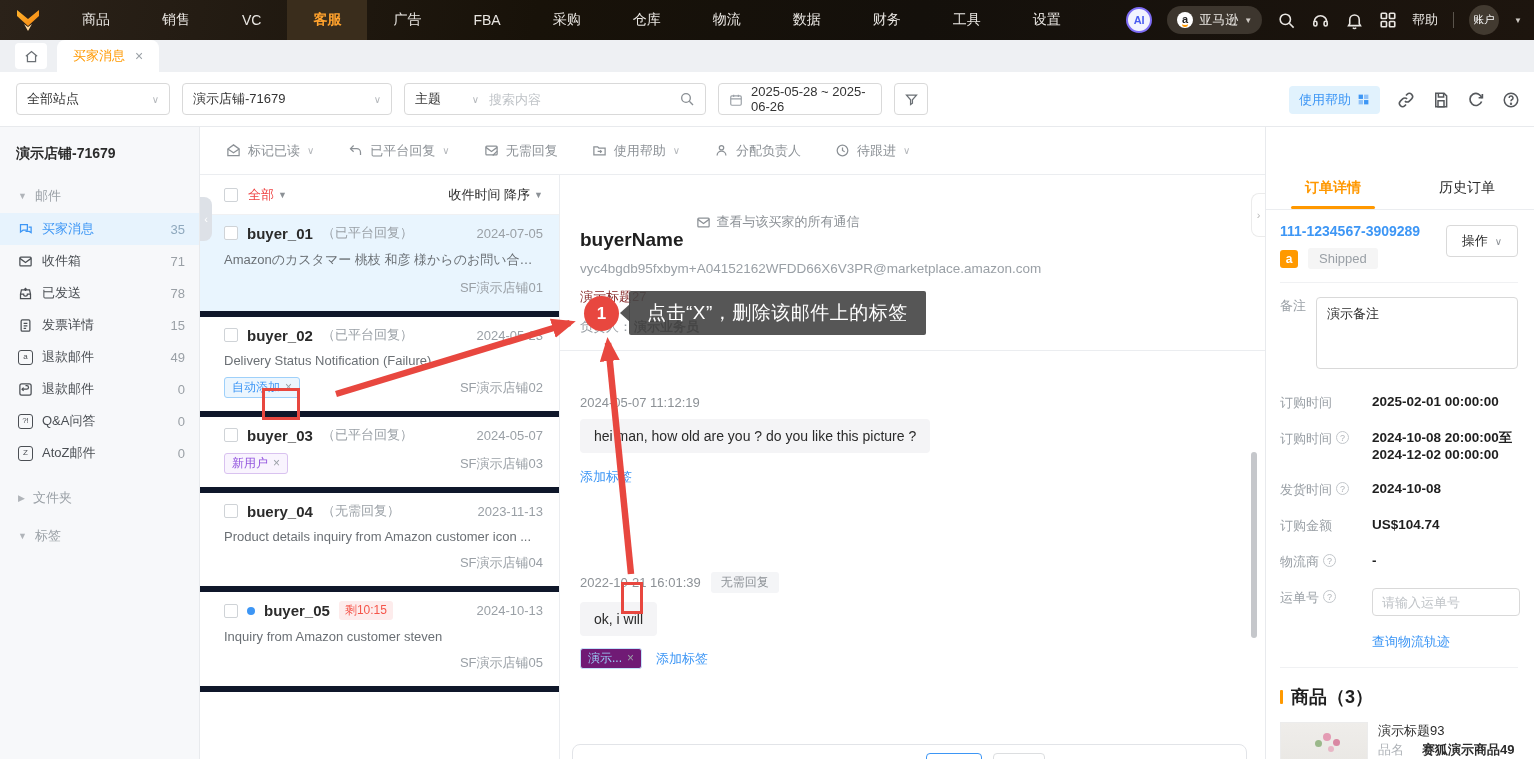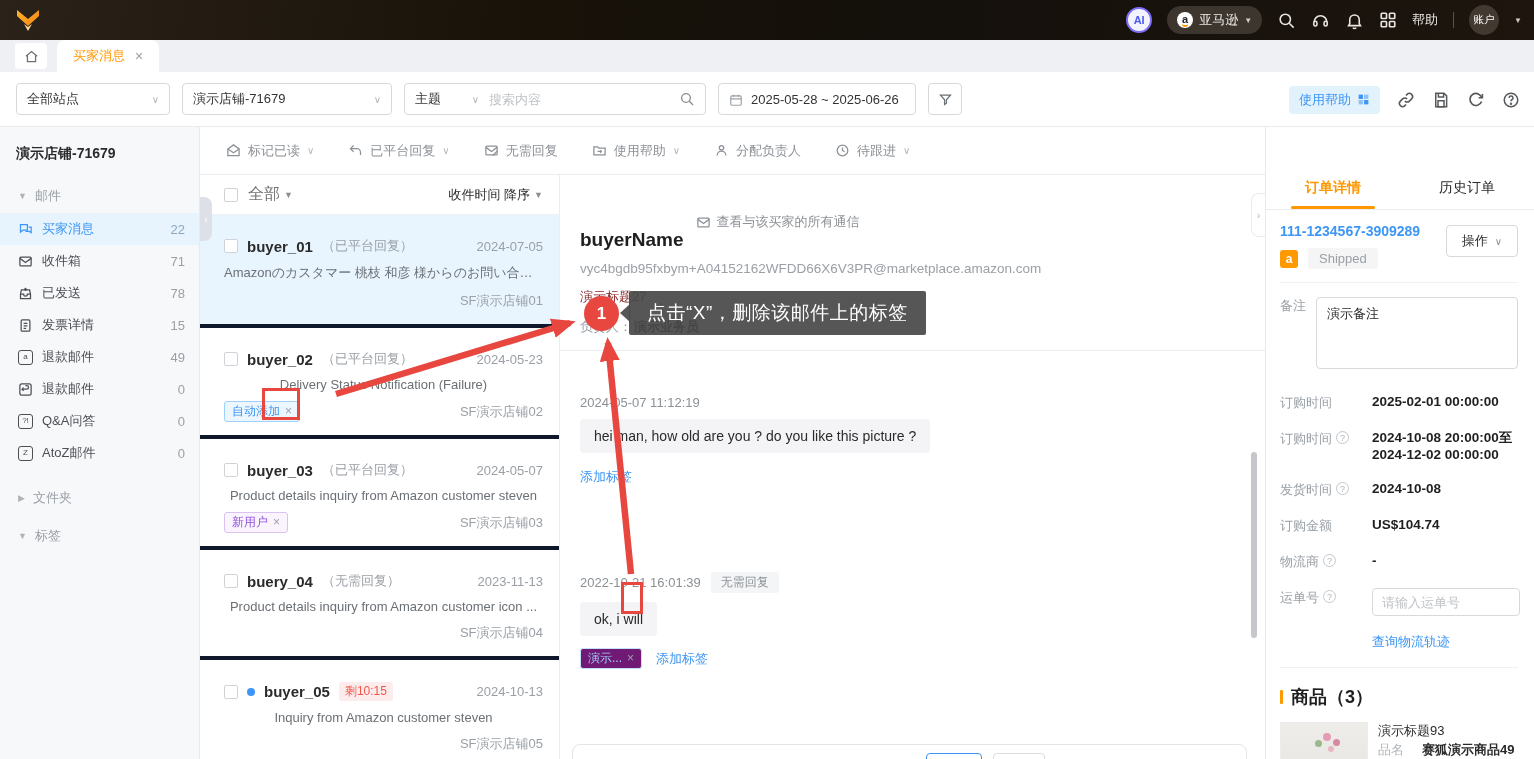--- a/index.html
+++ b/index.html
@@ -35,21 +35,21 @@
   .filterbar { position:absolute; left:0; top:72px; width:1534px; height:55px; background:#fff; border-bottom:1px solid #e8eaed; display:flex; align-items:center; padding-left:16px; gap:12px; }
   .fbox { height:32px; border:1px solid #d9d9d9; border-radius:4px; background:#fff; display:flex; align-items:center; padding:0 10px; font-size:13px; color:#333; }
   .fbox .chev { margin-left:auto; color:#b4b7bb; font-size:10px; }
   .sel1 { width:154px; } .sel2 { width:210px; }
   .compound { width:302px; padding:0; }
   .compound .seg { width:84px; display:flex; align-items:center; padding:0 10px; color:#333; }
   .compound .seg .chev { color:#b4b7bb; font-size:10px; margin-left:auto; }
   .compound input { border:none; outline:none; flex:1; font-size:13px; color:#333; min-width:0; font-family:inherit; }
   .compound input::placeholder { color:#bfc3c7; }
   .compound .mag { color:#8a8f94; margin-right:10px; }
-  .datebox { width:198px; gap:8px; color:#333; }
+  .datebox { width:164px; gap:8px; color:#333; }
   .datebox .cal { color:#9aa0a6; }
   .funnel { width:34px; justify-content:center; padding:0; color:#6b7075; }
   .fb-right { position:absolute; right:14px; top:0; height:55px; display:flex; align-items:center; gap:17px; }
   .help-pill { height:28px; background:#e1f2fd; border-radius:4px; display:flex; align-items:center; gap:6px; padding:0 10px; color:#3d96f5; font-size:13px; cursor:pointer; }
   .fb-ic { color:#55585c; cursor:pointer; display:flex; }
 
   
   .sidebar { position:absolute; left:0; top:127px; width:200px; bottom:0; background:#f7f8fa; border-right:1px solid #e8eaed; }
   .sb-store { font-size:14px; font-weight:bold; color:#2b2b2b; padding:18px 0 0 16px; }
   .sb-group { display:flex; align-items:center; gap:8px; color:#9aa0a6; font-size:13px; padding:24px 0 8px 18px; cursor:pointer; }
@@ -64,24 +64,24 @@
 
   
   .toolbar { position:absolute; left:200px; top:127px; width:1065px; height:48px; background:#fff; border-bottom:1px solid #ebedf0; display:flex; align-items:center; gap:34px; padding-left:26px; }
   .tb-btn { display:flex; align-items:center; gap:7px; color:#8c9196; font-size:13px; cursor:pointer; }
   .tb-btn .chev { font-size:10px; color:#b4b7bb; }
 
   
   .listcol { position:absolute; left:200px; top:175px; width:360px; bottom:0; background:#fff; border-right:1px solid #ebedf0; overflow:hidden; }
   .lc-head { height:40px; display:flex; align-items:center; padding:0 16px 0 24px; border-bottom:1px solid #f0f1f3; }
   .cb { width:14px; height:14px; border:1px solid #cfd3d7; border-radius:2px; background:#fff; flex:none; cursor:pointer; }
-  .lc-all { margin-left:10px; font-size:16px; color:#737373; }
+  .lc-all { margin-left:10px; font-size:13px; color:#ef4444; }
   .lc-sort { margin-left:auto; font-size:13px; color:#2b2b2b; }
   .tri { font-size:9px; color:#8c9196; margin-left:4px; }
-  .li { padding:22px 16px 13px 24px; border-bottom:4px solid #0f172a;text-align:center; }
+  .li { padding:9px 16px 13px 24px; border-bottom:6px solid #0f172a; }
   .li.sel { background:#e9f5fe; }
   .li-r1 { display:flex; align-items:center; gap:9px; }
   .li-name { font-size:15px; font-weight:bold; color:#2b2b2b; }
   .li-status { font-size:13px; color:#9aa0a6; }
   .li-date { margin-left:auto; font-size:13px; color:#9aa0a6; }
   .li-subj { margin:9px 0 0 0; font-size:13px; color:#6b7075; white-space:nowrap; overflow:hidden; text-overflow:ellipsis; }
   .li-r3 { margin-top:9px; display:flex; align-items:center; min-height:20px; }
   .li-store { margin-left:auto; font-size:13px; color:#9aa0a6; }
   .tag { display:inline-flex; align-items:center; gap:5px; font-size:12px; border-radius:3px; padding:1px 7px; line-height:17px; }
   .t-blue { color:#3d96f5; background:#ecf6fe; border:1px solid #9ed0fa; }
@@ -182,20 +182,35 @@
           <defs>
             <linearGradient id="lg" x1="0" y1="0" x2="1" y2="1">
               <stop offset="0" stop-color="#ffb42d"></stop>
               <stop offset="1" stop-color="#f58510"></stop>
             </linearGradient>
           </defs>
           <path d="M2 2 L13 11 L24 2 L24 8 L13 18 L2 8 Z" fill="url(#lg)"></path>
           <path d="M9 16 L13 23 L17 16 L13 19 Z" fill="#ffd9a0"></path>
         </svg>
     </div>
+    <nav class="nav-items">
+      <span class="nav-item">商品</span>
+      <span class="nav-item">销售</span>
+      <span class="nav-item">VC</span>
+      <span class="nav-item active">客服</span>
+      <span class="nav-item">广告</span>
+      <span class="nav-item">FBA</span>
+      <span class="nav-item">采购</span>
+      <span class="nav-item">仓库</span>
+      <span class="nav-item">物流</span>
+      <span class="nav-item">数据</span>
+      <span class="nav-item">财务</span>
+      <span class="nav-item">工具</span>
+      <span class="nav-item">设置</span>
+    </nav>
     <div class="nav-right">
       <div class="ai-badge">AI</div>
       <div class="mk-pill">
         <span class="amz-a">
             <i>a</i>
           </span>
         <span>亚马逊</span>
         <span class="caret">▼</span>
       </div>
       <span class="fb-ic" style="color:#e9e6e2">
@@ -325,21 +340,21 @@
     <div class="sb-group">
       <span class="sb-arrow">▼</span>
       <span>邮件</span>
     </div>
     <div class="sb-item active">
       <svg class="ic" width="15" height="15" viewBox="0 0 24 24" fill="none" stroke="currentColor" stroke-width="2">
           <path d="M3 4h12v9H8l-4 3V4z"></path>
           <path d="M17 8h4v9l-3-2h-6"></path>
         </svg>
       <span>买家消息</span>
-      <span class="cnt">22</span>
+      <span class="cnt">35</span>
     </div>
     <div class="sb-item">
       <svg class="ic" width="15" height="15" viewBox="0 0 24 24" fill="none" stroke="currentColor" stroke-width="2">
           <rect x="3" y="5" width="18" height="14" rx="1.5"></rect>
           <path d="M3 7l9 6.5L21 7"></path>
         </svg>
       <span>收件箱</span>
       <span class="cnt">71</span>
     </div>
     <div class="sb-item">
@@ -482,21 +497,20 @@
       </div>
     </div>
 
     <div class="li">
       <div class="li-r1">
         <span class="cb"></span>
         <span class="li-name">buyer_03</span>
         <span class="li-status">（已平台回复）</span>
         <span class="li-date">2024-05-07</span>
       </div>
-      <div class="li-subj">Product details inquiry from Amazon customer steven</div>
       <div class="li-r3">
         <span class="tag t-purple">
           <span>新用户</span>
           <span class="tag-x">×</span>
         </span>
         <span class="li-store">SF演示店铺03</span>
       </div>
     </div>
 
     <div class="li">

